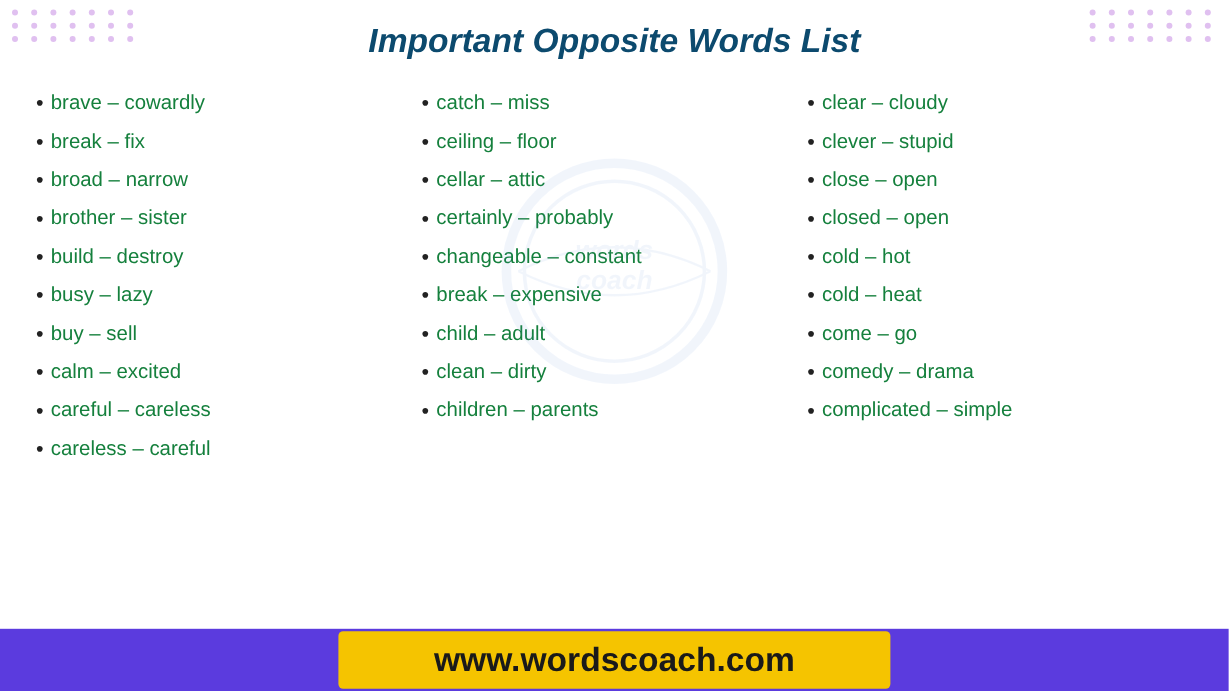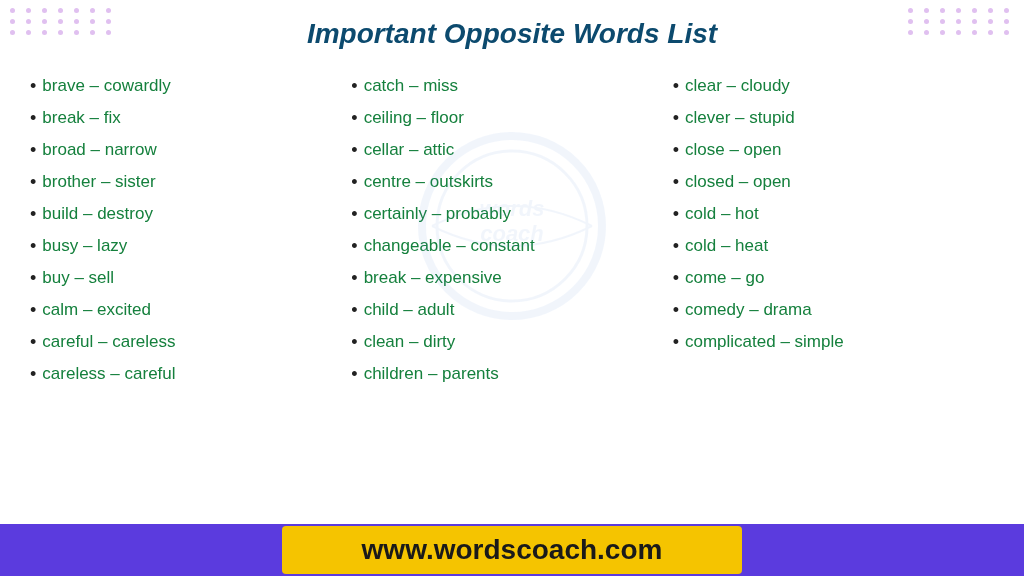--- a/index.html
+++ b/index.html
@@ -190,21 +190,20 @@
       <li>busy – lazy</li>
       <li>buy – sell</li>
       <li>calm – excited</li>
       <li>careful – careless</li>
       <li>careless – careful</li>
     </ul>
   <ul class="column" id="col2">
       <li>catch – miss</li>
       <li>ceiling – floor</li>
       <li>cellar – attic</li>
-      <li>centre – outskirts</li>
       <li>certainly – probably</li>
       <li>changeable – constant</li>
       <li>break – expensive</li>
       <li>child – adult</li>
       <li>clean – dirty</li>
       <li>children – parents</li>
     </ul>
   <ul class="column" id="col3">
       <li>clear – cloudy</li>
       <li>clever – stupid</li>

